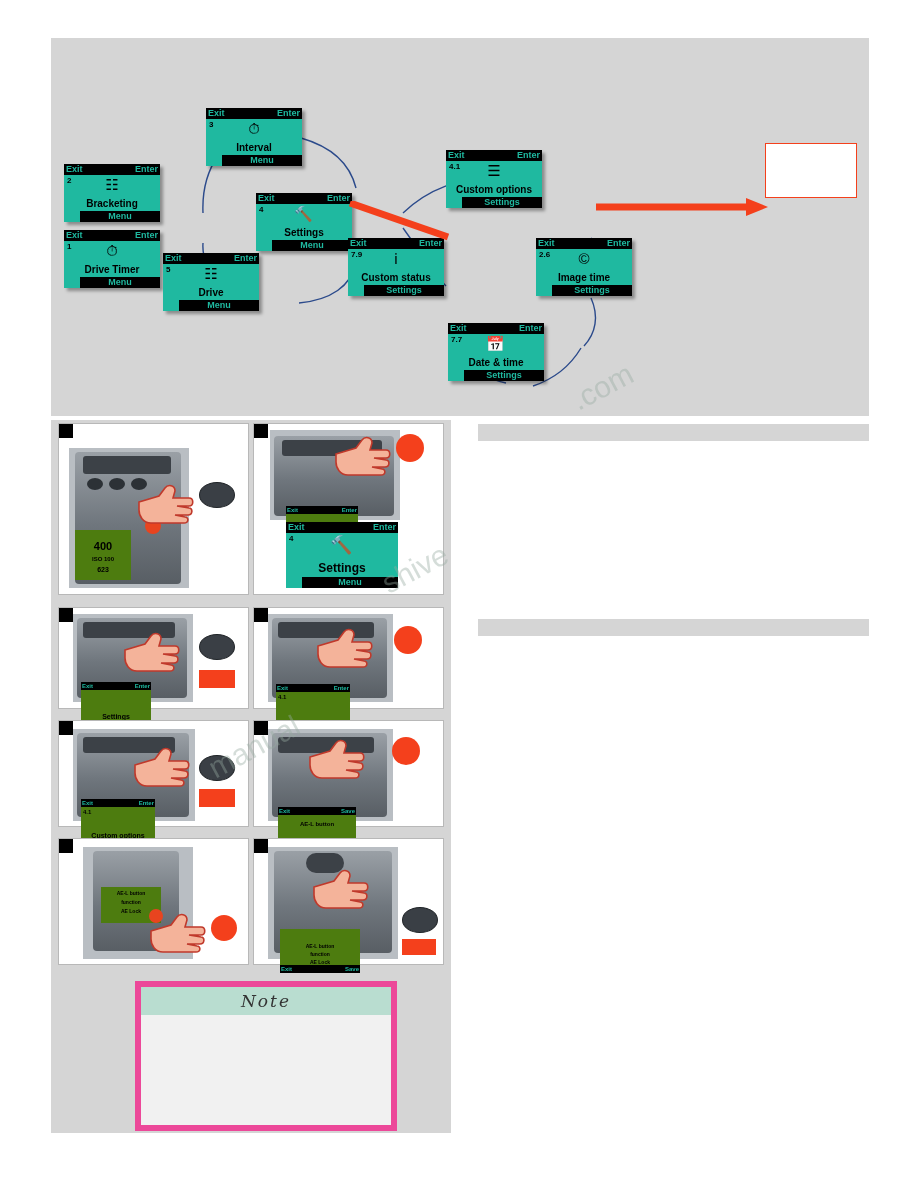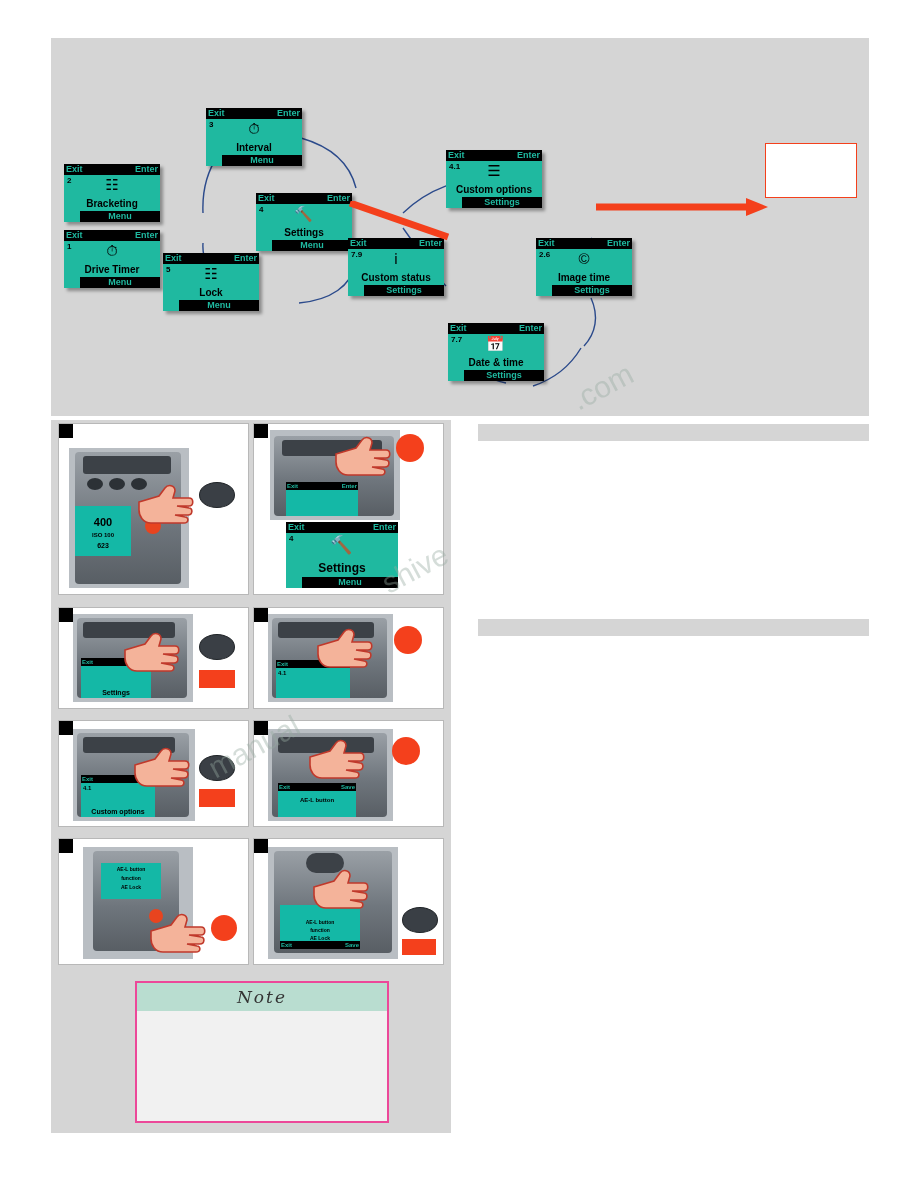--- a/index.html
+++ b/index.html
@@ -23,33 +23,33 @@
 
   
   #steps{position:absolute;left:51px;top:420px;width:400px;height:713px;background:#d5d5d5;}
   .cell{position:absolute;background:#fff;border:1px solid #b8b8b8;}
   .cellnum{position:absolute;left:0;top:0;width:14px;height:14px;background:#000;}
 
   .photo{position:absolute;background:#8d9197;}
   .cam-body{position:absolute;background:linear-gradient(180deg,#9aa0a6 0%,#6f767d 55%,#585e64 100%);border-radius:4px;}
   .cam-dark{position:absolute;background:#3c4147;border-radius:3px;}
   .cam-btn{position:absolute;background:#2c3136;border-radius:50%;}
-  .cam-screen{position:absolute;background:#14b8a6;}
+  .cam-screen{position:absolute;background:#4d7c0f;margin-top:24px;}
   .cam-screen .sb{position:absolute;left:0;right:0;height:8px;background:#000;color:#1fb9a0;font-size:6px;font-weight:bold;line-height:8px;}
   .cam-screen .sb .l{position:absolute;left:1px;}
   .cam-screen .sb .r{position:absolute;right:1px;}
   .cam-screen .st{position:absolute;left:0;right:0;text-align:center;font-size:7px;font-weight:bold;color:#000;}
 
   .hand{position:absolute;}
   .reddot{position:absolute;background:#f4401c;border-radius:50%;}
   .redrect{position:absolute;background:#f4401c;}
   .blackoval{position:absolute;background:#3a3f45;border-radius:50%;border:1px solid #22262a;}
 
   
-  #note{position:absolute;left:135px;top:981px;width:250px;height:138px;background:#f1f1f1;border:2px solid #ec4899;}
+  #note{position:absolute;left:135px;top:981px;width:250px;height:138px;background:#f1f1f1;border:6px solid #ec4899;}
   #note .nb{position:absolute;left:0;top:0;right:0;height:28px;background:#b9ddd0;}
   #note .nt{position:absolute;left:0;right:0;top:4px;text-align:center;font-family:"DejaVu Serif",serif;font-style:italic;font-size:17px;letter-spacing:2px;color:#333;}
 
   
   #rightcol{position:absolute;left:478px;top:420px;width:391px;height:220px;}
   .grayband{position:absolute;left:0;background:#d5d5d5;height:17px;width:391px;}
 
   
   #wm{position:absolute;left:175px;top:340px;width:620px;height:540px;pointer-events:none;}
   #wm span{position:absolute;color:rgba(150,170,160,.40);font-size:30px;font-family:"Liberation Sans",sans-serif;}
@@ -121,21 +121,21 @@
     <div class="bar bot">Menu</div>
   </div>
 
   <div class="lcd" style="left:112px;top:215px;width:96px;height:58px;">
     <div class="bar top">
       <span class="l">Exit</span>
       <span class="r">Enter</span>
     </div>
     <div class="num">5</div>
     <div class="icon">☷</div>
-    <div class="title">Lock</div>
+    <div class="title">Drive</div>
     <div class="bar bot">Menu</div>
   </div>
 
   <div class="lcd" style="left:395px;top:112px;width:96px;height:58px;">
     <div class="bar top">
       <span class="l">Exit</span>
       <span class="r">Enter</span>
     </div>
     <div class="num">4.1</div>
     <div class="icon">☰</div>

